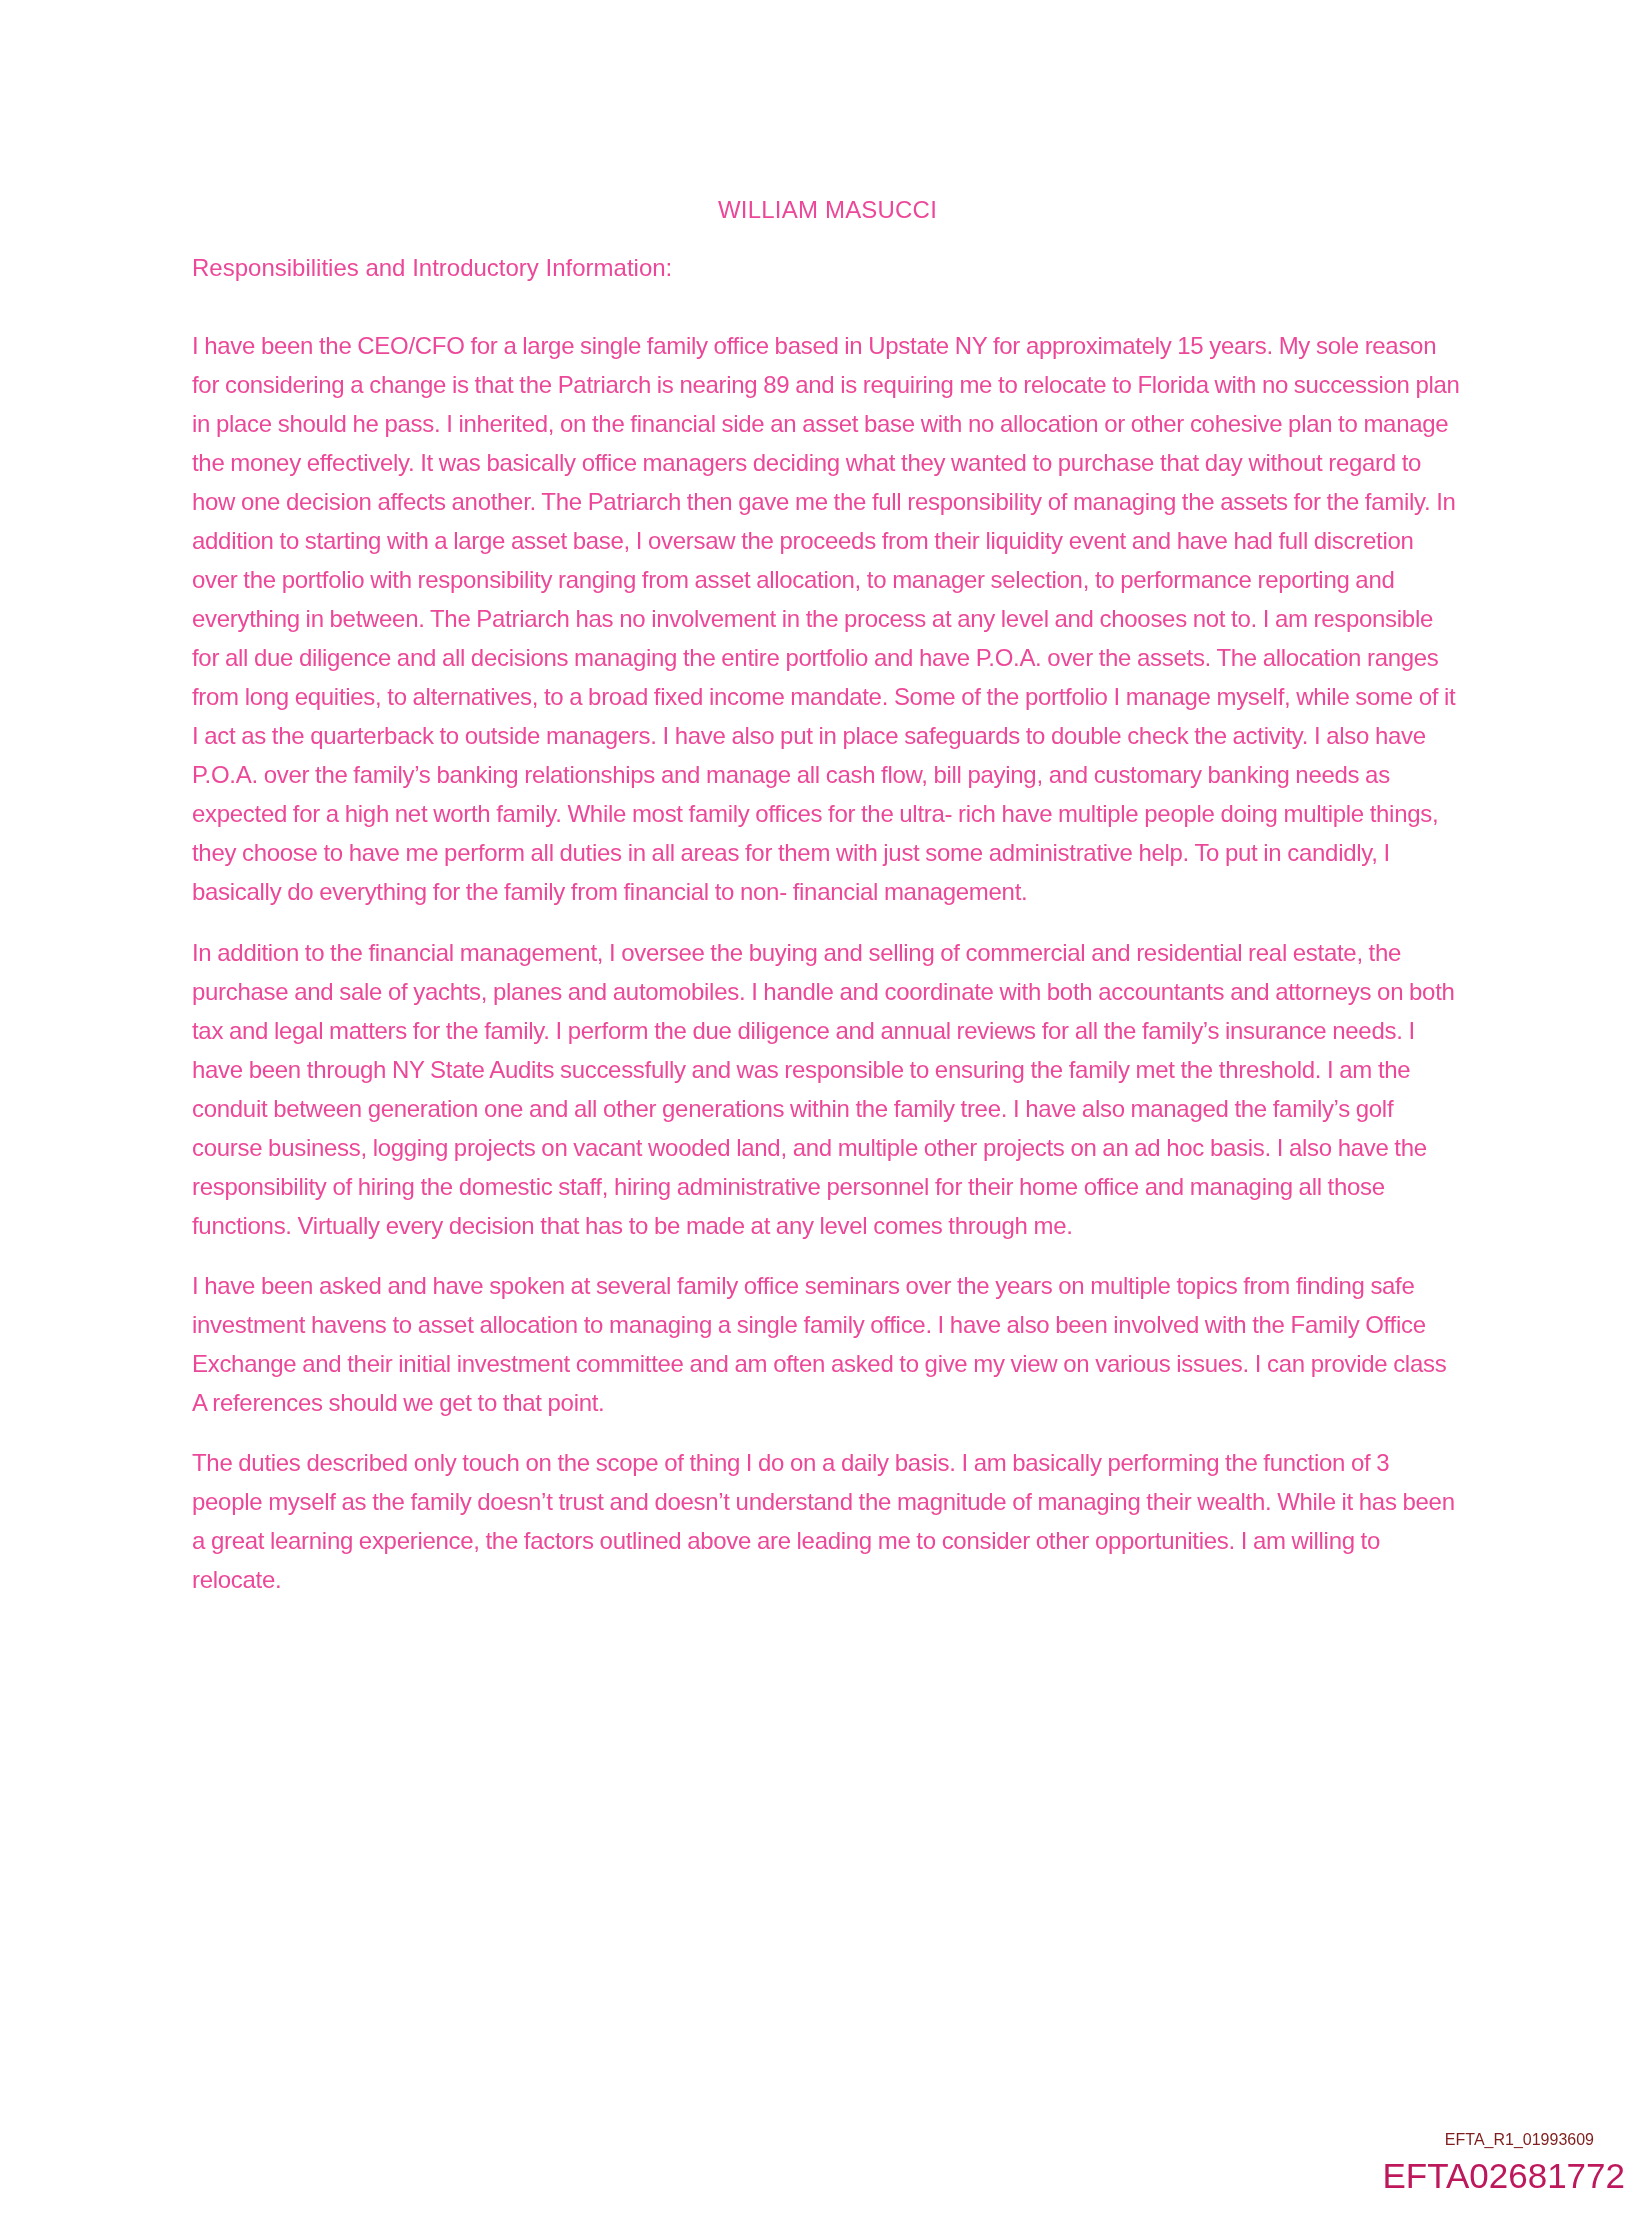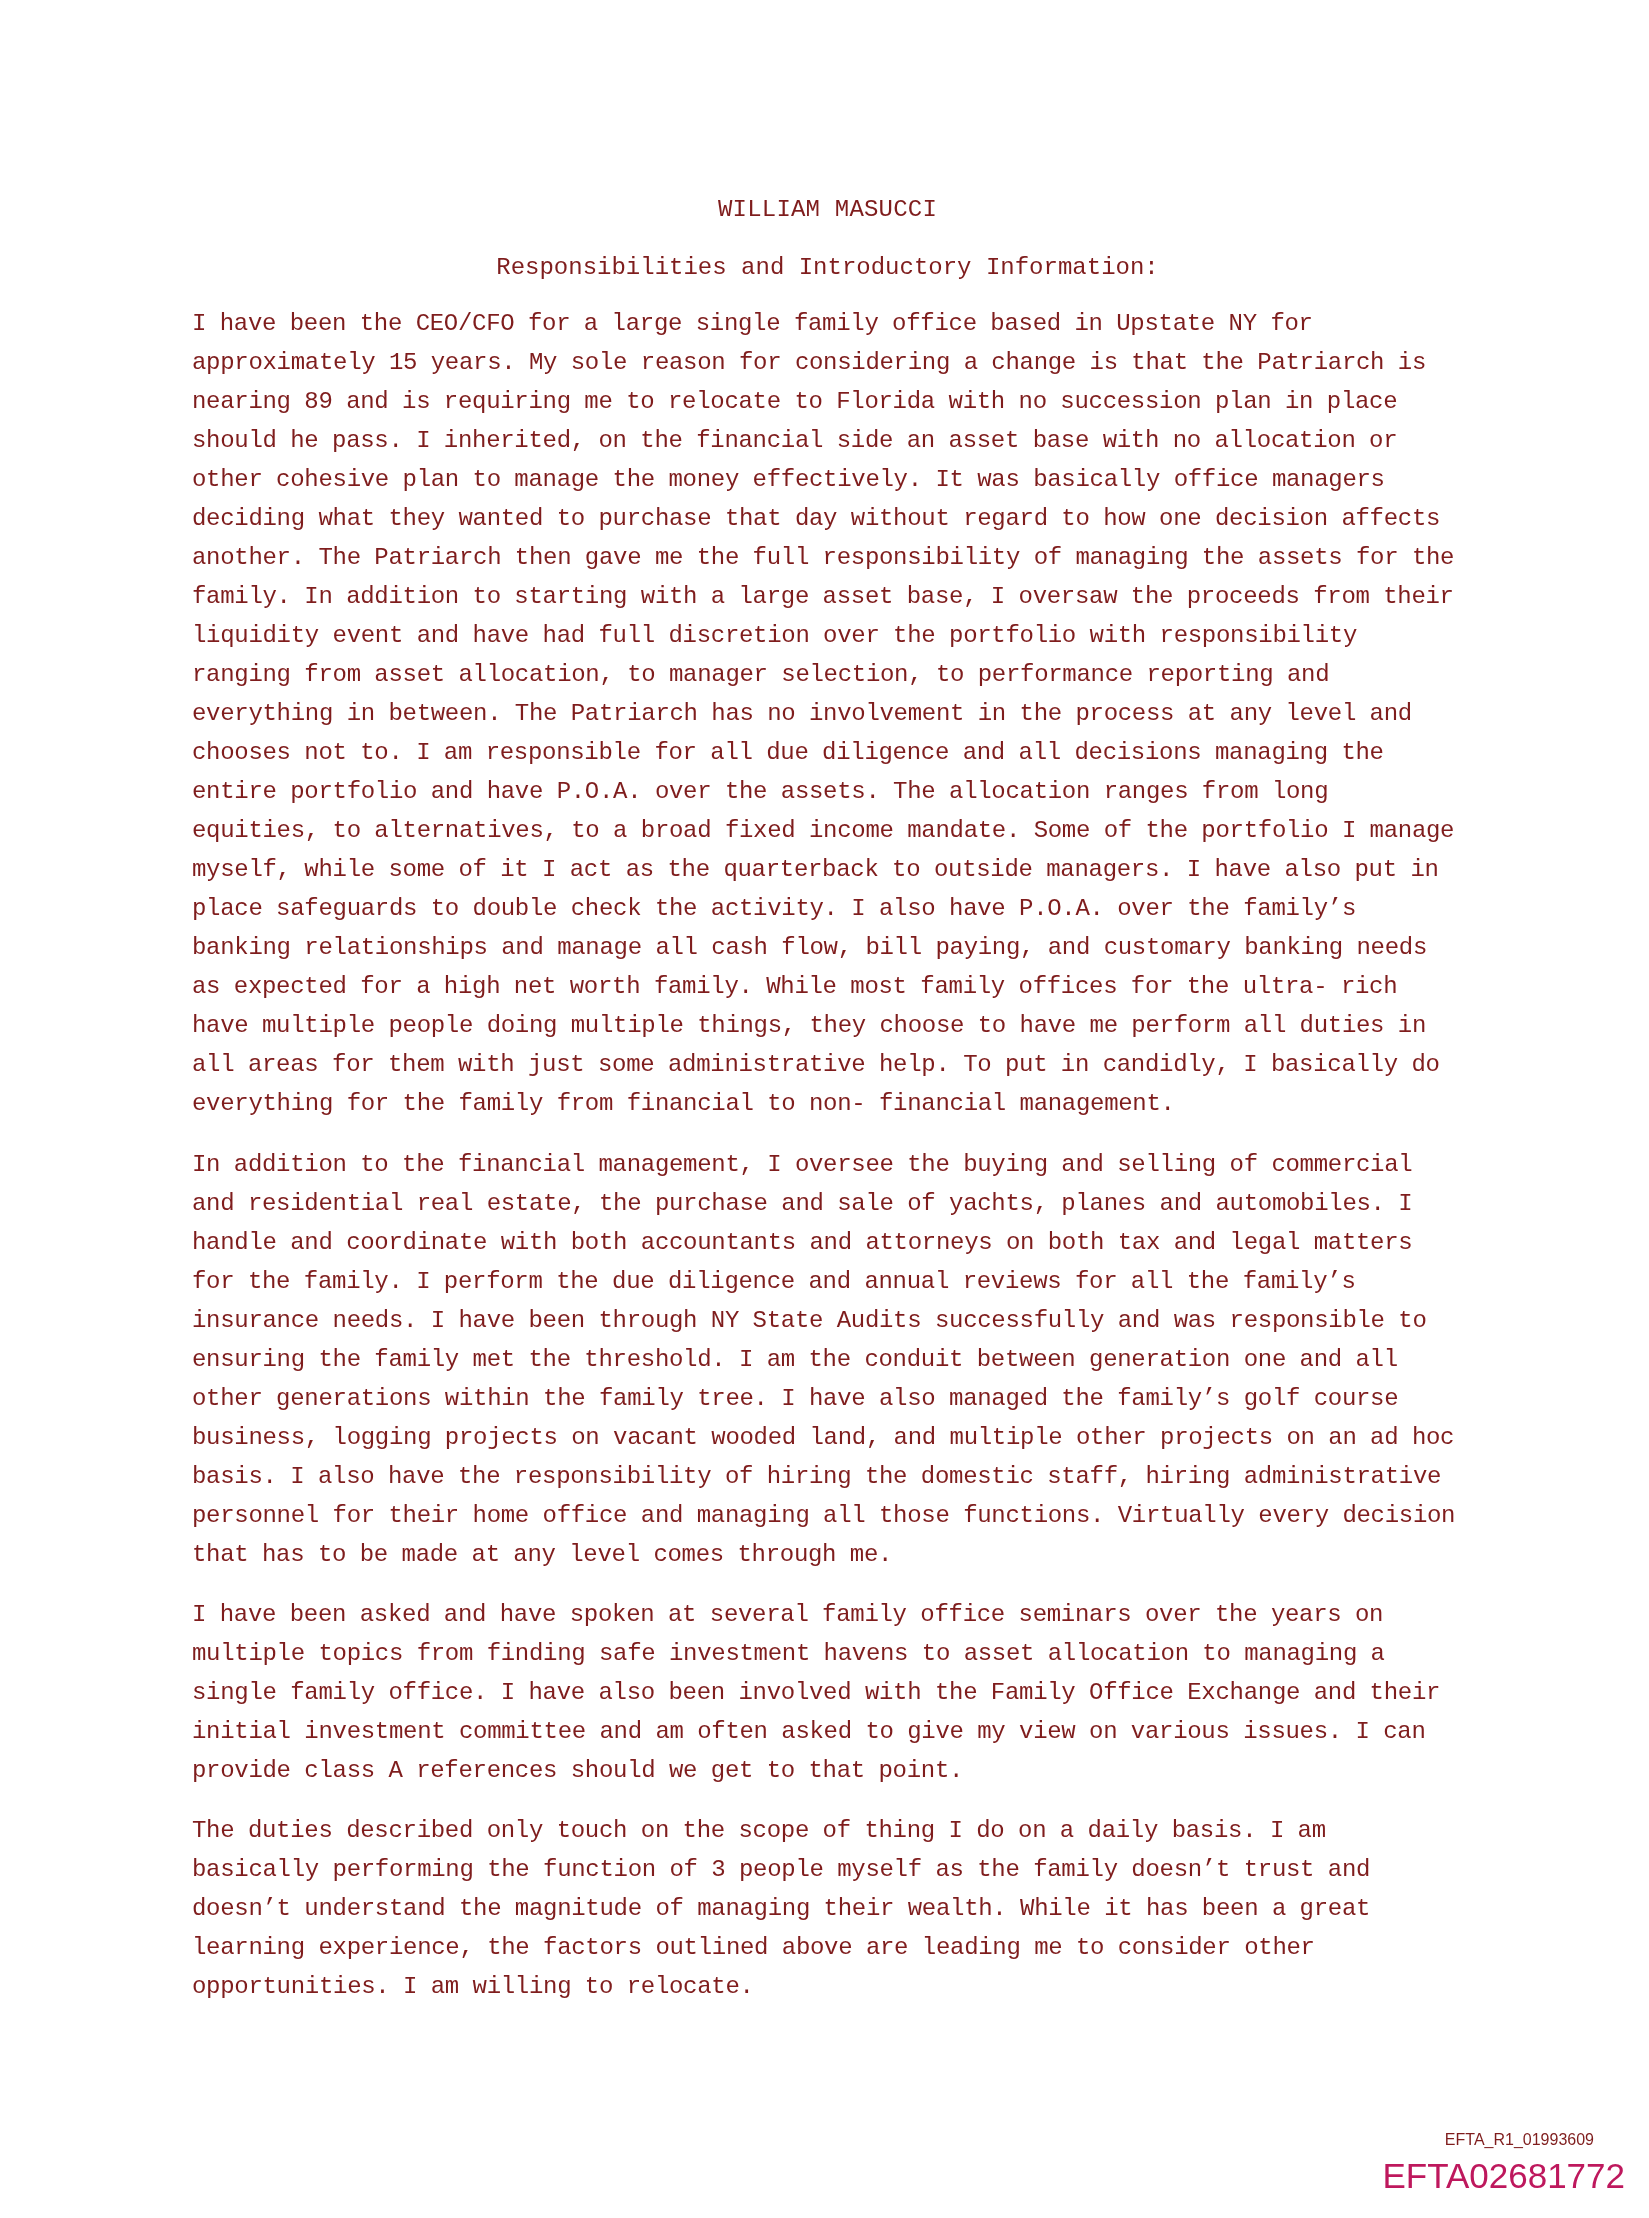--- a/index.html
+++ b/index.html
@@ -1,26 +1,26 @@
 <!DOCTYPE html>
 <html><head>
 <meta charset="utf-8">
 <style>
   html, body { margin: 0; padding: 0; background: #ffffff; }
   body { width: 1650px; height: 2218px; position: relative; overflow: hidden; }
   .page { position: absolute; left: 0; top: 0; width: 1650px; height: 2218px; background: #fff; }
   .content {
     position: absolute; left: 192px; top: 190px; width: 1271px;
-    font-family: Liberation Mono, monospace;
-    color: #7f1d1d;
+    font-family: Liberation Sans, sans-serif;
+    color: #ec4899;
     font-size: 24px;
     line-height: 39px;
   }
   .title { text-align: center; margin: 0 0 19.4px 0; font-size: 24px; letter-spacing: 0.2px; }
-  .subhead { margin: 0 0 17px 0; text-align: center; }
+  .subhead { margin: 0 0 39px 0; }
   p.para { margin: 0 0 21.3px 0; letter-spacing: -0.3px; word-spacing: -0.5px; }
   .contact { margin: 0; position: relative; }
   .redact { display: inline-block; width: 180px; height: 45px; background: #000; vertical-align: -11.6px; margin-left: 1.9px; }
   .footer { position: absolute; right: 27px; font-family: "Liberation Sans", sans-serif; text-align: right; }
   .bates1 { top: 2131px; right: 56px; font-size: 16px; color: #7f1d1d; }
   .bates2 { top: 2156px; right: 25px; font-size: 35px; color: #be185d; }
 </style>
 </head>
 <body>
 

